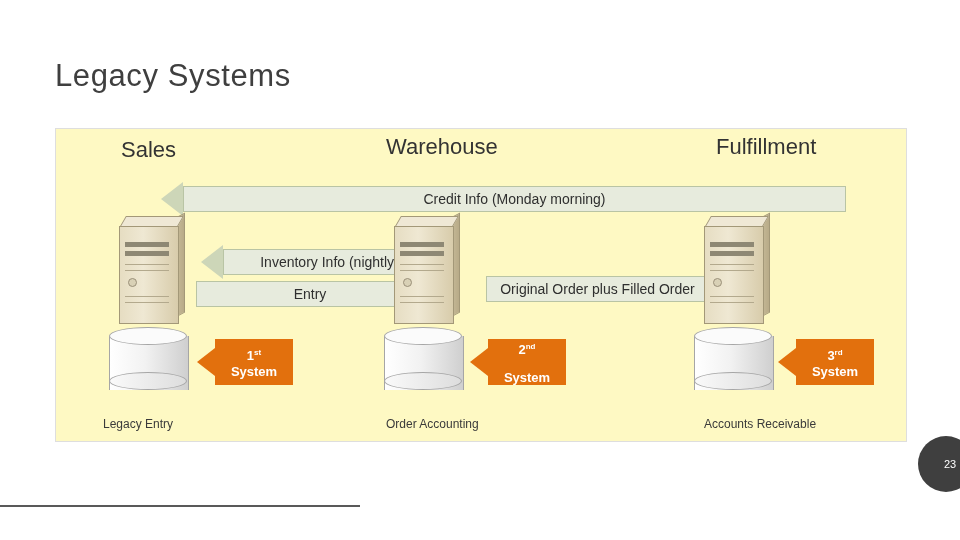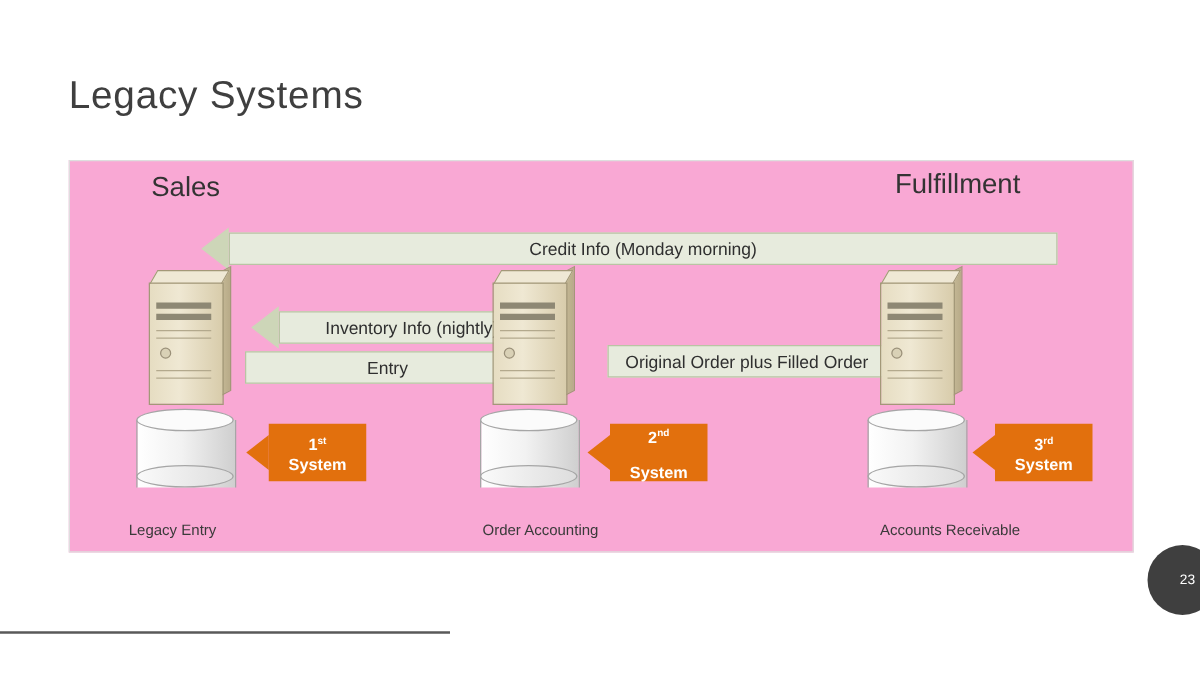--- a/index.html
+++ b/index.html
@@ -54,21 +54,21 @@
     box-sizing: border-box;
   }
 
   
   .diagram {
     position: absolute;
     left: 55px;
     top: 112px;
     width: 850px;
     height: 312px;
-    background: #f9a8d4;
+    background: #fef9c3;
     border: 1px solid #dedede;
   }
   .dg-label {
     position: absolute;
     font-family: "Liberation Sans", sans-serif;
     color: #262626;
     white-space: nowrap;
   }
   .col-head {
     font-size: 22px;
@@ -236,20 +236,21 @@
 </head>
 <body>
 
 <div class="slide">
 
   <div class="slide-title">Legacy Systems</div>
 
   <div class="diagram">
 
     <div class="dg-label col-head" style="left:65px; top:8px;">Sales</div>
+    <div class="dg-label col-head" style="left:330px; top:5px;">Warehouse</div>
     <div class="dg-label col-head" style="left:660px; top:5px;">Fulfillment</div>
 
     <div class="garrow left" style="left:105px; top:57px; width:685px;">
       <div class="head" style="left:0px;"></div>
       <div class="shaft" style="left:22px; right:0;"></div>
       <div class="txt" style="left:22px; right:0;">Credit Info (Monday morning)</div>
     </div>
 
     <div class="garrow left" style="left:145px; top:120px; width:235px;">
       <div class="head" style="left:0px;"></div>

